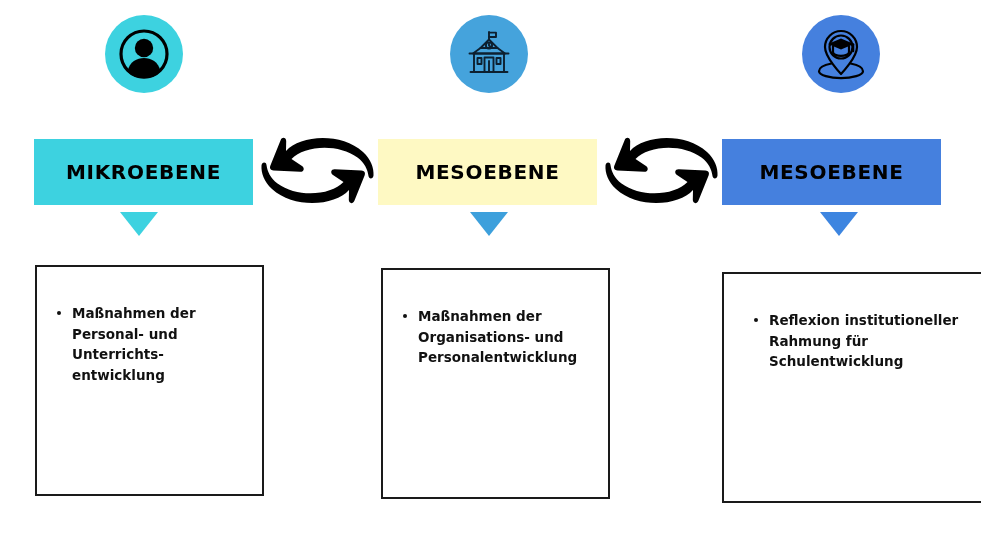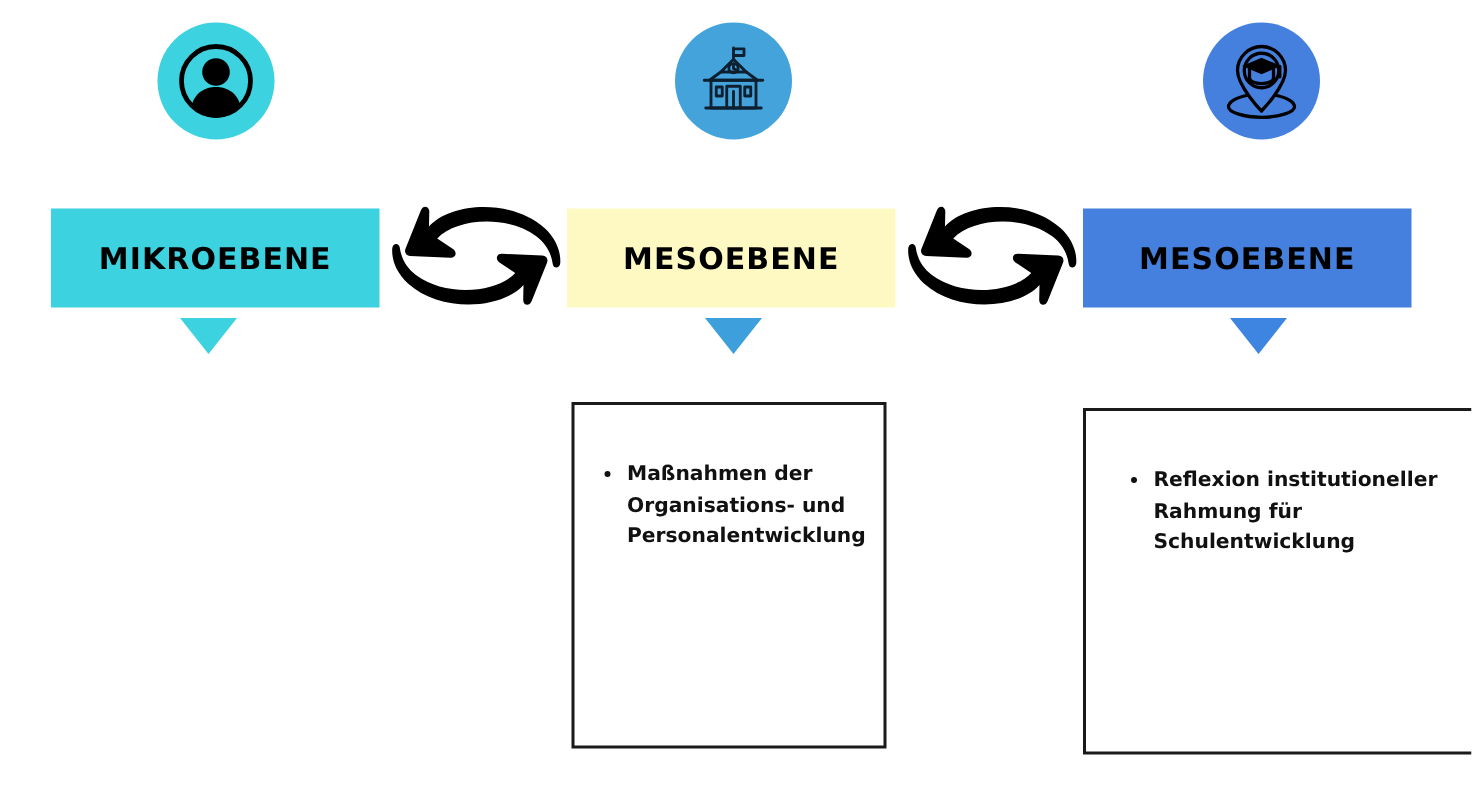--- a/index.html
+++ b/index.html
@@ -184,22 +184,27 @@
         <path d="M31 25 C45 9 86 6 108 26 C116 33.5 119 42 118.5 49.5 C118.2 53 114 53.5 113.5 50 C112.6 43.5 109.6 36.8 102.5 31.5 C83 17 49 19.5 36.5 33 L47 40 C50 42.2 49 46 45.2 45.8 L18.5 44.6 C15.6 44.5 14.3 42.2 15.4 39.6 L25.6 14.2 C27.1 10.6 31 11.3 31.2 14.9 Z"></path>
         <path d="M94 64 C80 80 39 83 17 63 C9 55.5 6 47 6.5 39.5 C6.8 36 11 35.5 11.5 39 C12.4 45.5 15.4 52.2 22.5 57.5 C42 72 76 69.5 88.5 56 L78 49 C75 46.8 76 43 79.8 43.2 L106.5 44.4 C109.4 44.5 110.7 46.8 109.6 49.4 L99.4 74.8 C97.9 78.4 94 77.7 93.8 74.1 Z"></path>
       </g>
     </svg>
   </div>
 
   <div class="down-triangle" style="left:120px; top:212px; border-top:24px solid #3DD2E0;"></div>
   <div class="down-triangle" style="left:470px; top:212px; border-top:24px solid #3DA0DC;"></div>
   <div class="down-triangle" style="left:820px; top:212px; border-top:24px solid #3D85E0;"></div>
 
-
-  <div class="content-box" style="left:381px; top:268px; width:210px; height:231px;">
+  <div class="content-box" style="left:35px; top:265px; width:229px; height:231px;">
+    <ul class="content-list" style="margin:36px 20px 0 18px;">
+      <li class="content-item">Maßnahmen der Personal- und Unterrichts-entwicklung</li>
+    </ul>
+  </div>
+
+  <div class="content-box" style="left:381px; top:268px; width:229px; height:231px;">
     <ul class="content-list" style="margin:36px 14px 0 18px;">
       <li class="content-item">Maßnahmen der Organisations- und Personalentwicklung</li>
     </ul>
   </div>
 
   <div class="content-box" style="left:722px; top:272px; width:276px; height:231px;">
     <ul class="content-list" style="margin:36px 14px 0 28px;">
       <li class="content-item">Reflexion institutioneller Rahmung für Schulentwicklung</li>
     </ul>
   </div>

